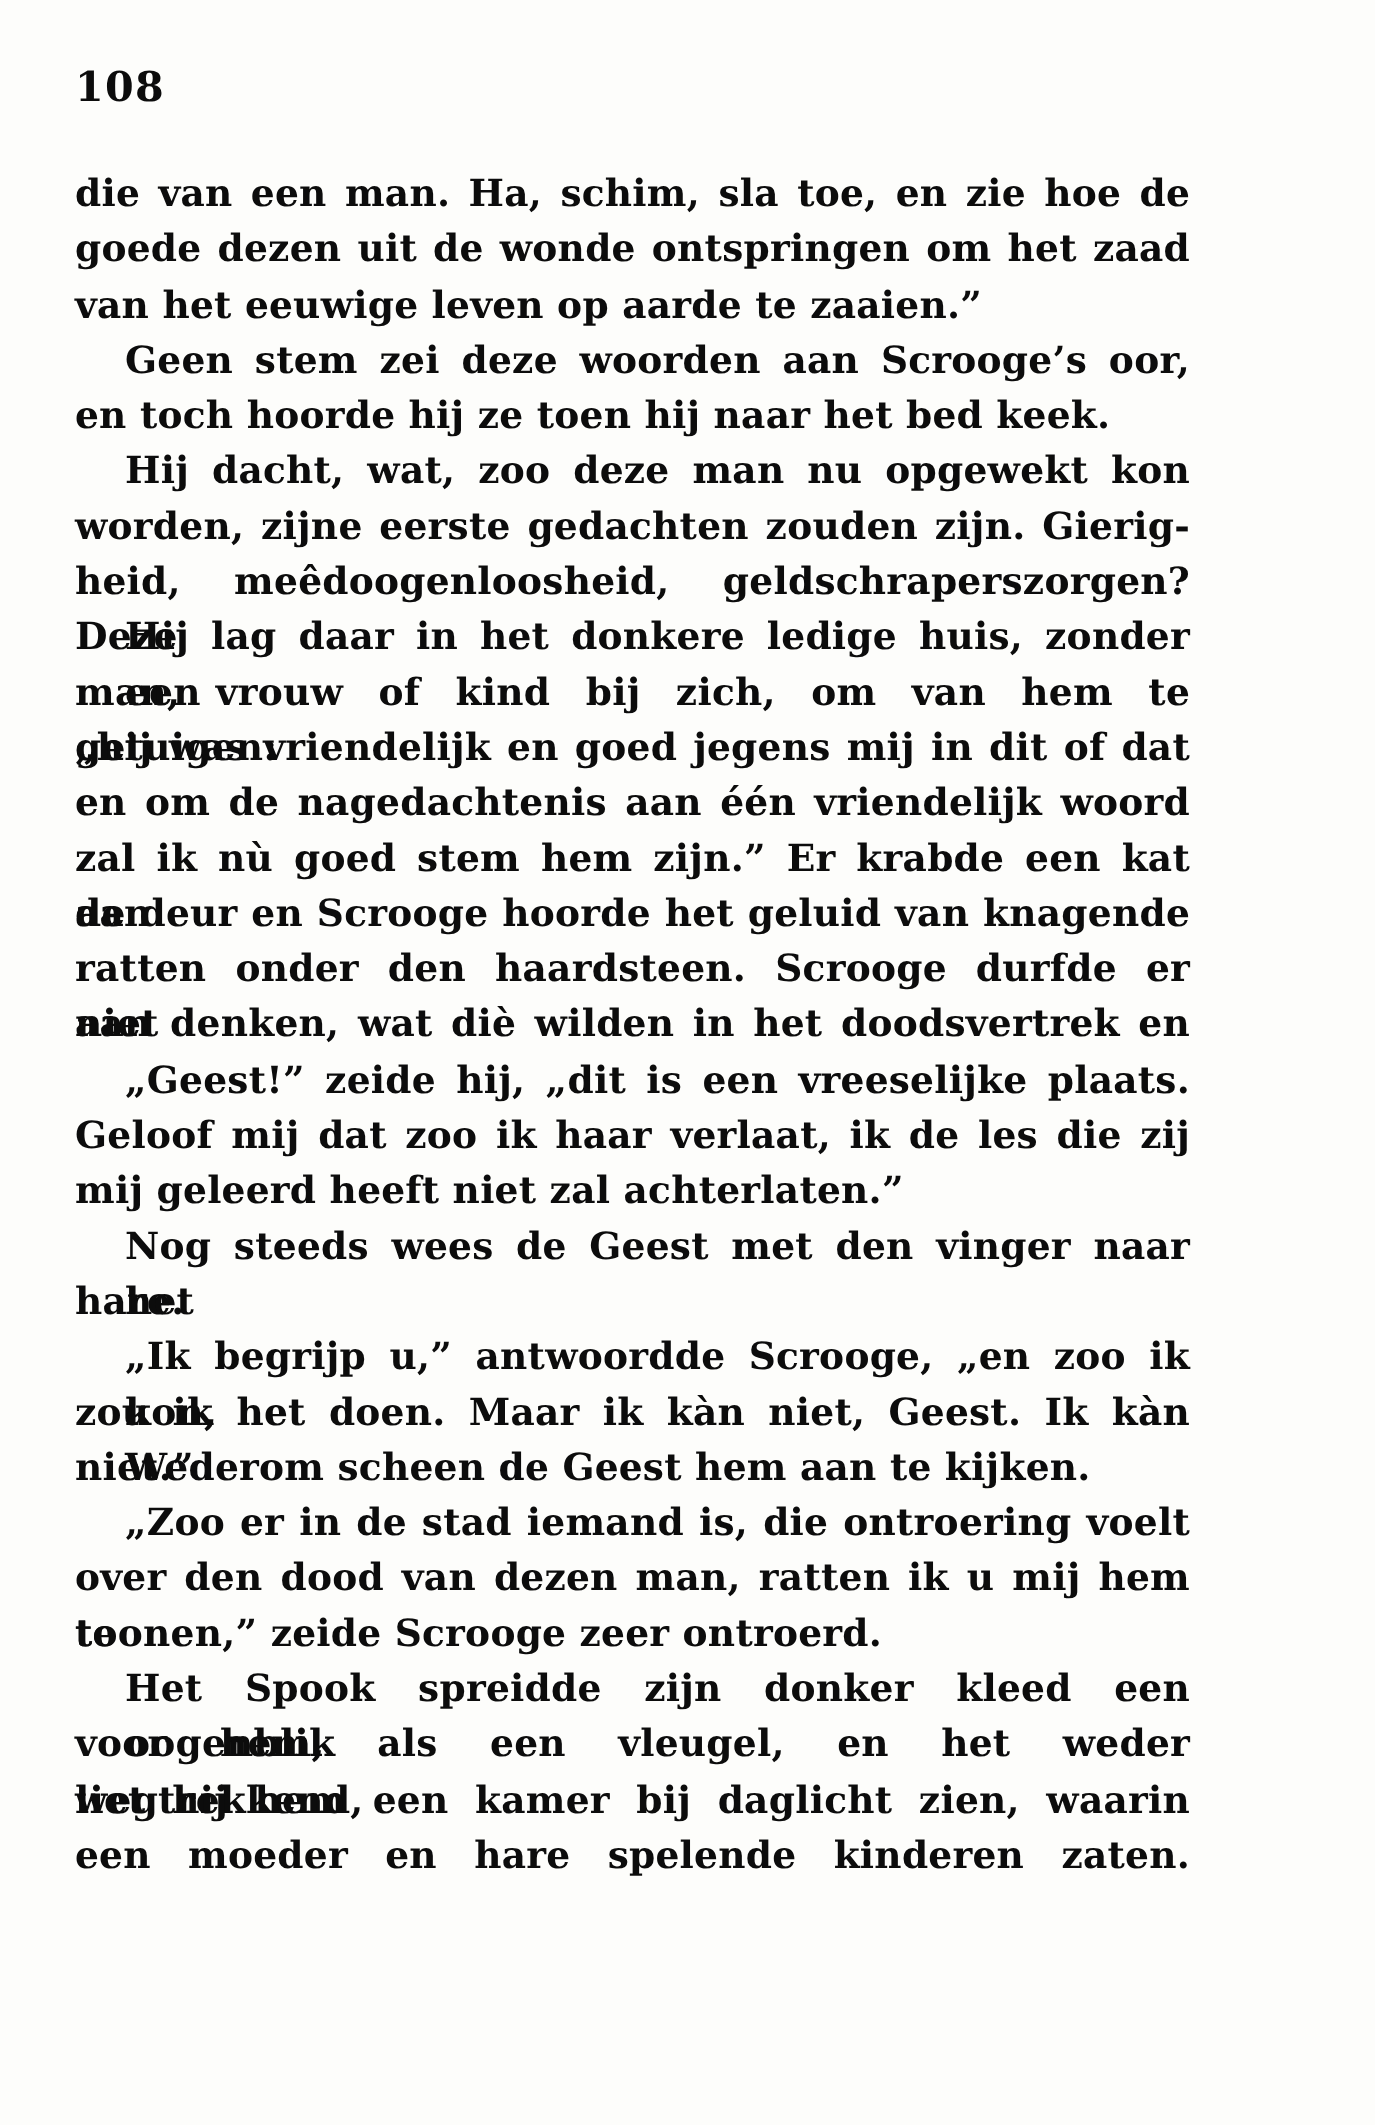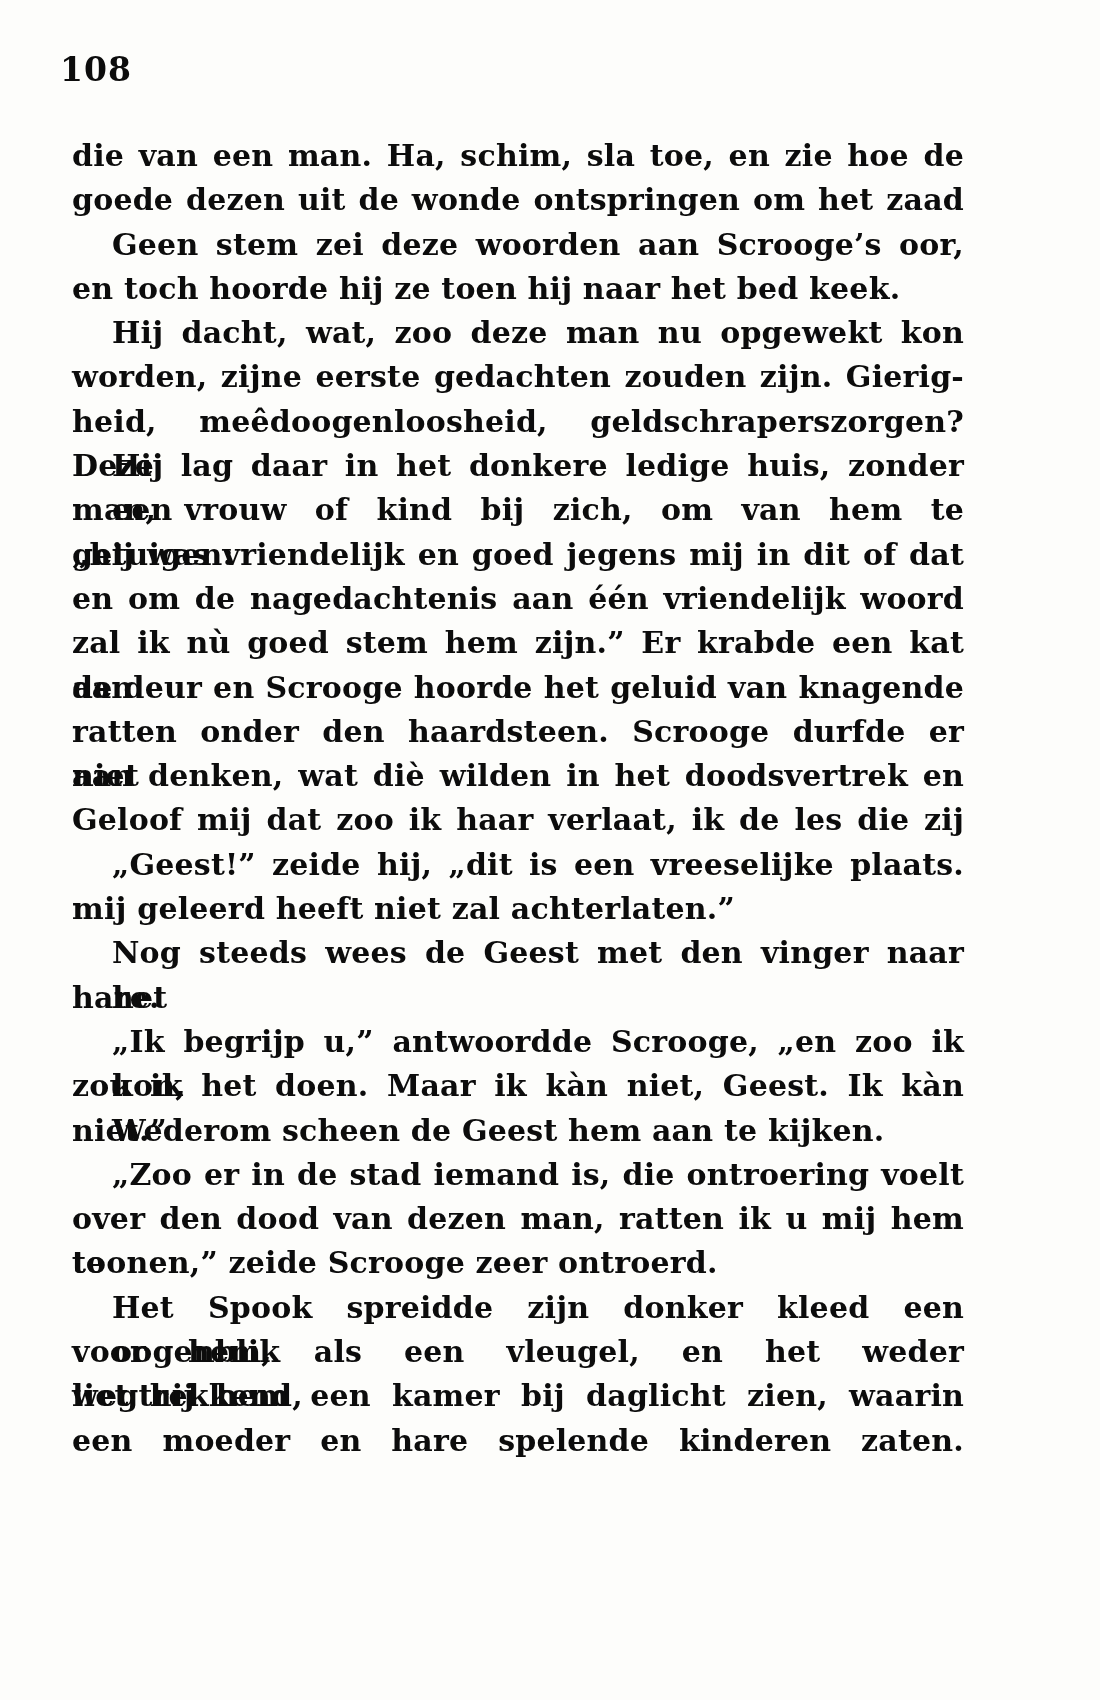--- a/index.html
+++ b/index.html
@@ -23,21 +23,21 @@
   .page-number {
     position: absolute;
     left: 60px;
     top: 50px;
     font-size: 33px;
     font-weight: 700;
     letter-spacing: 1px;
   }
   .body-text {
     position: absolute;
-    left: 72px;
+    left: 60px;
     top: 134px;
     width: 892px;
   }
   .line {
     font-size: 30px;
     font-weight: 700;
     line-height: 44.3px;
     height: 44.3px;
     white-space: normal;
     text-align: justify;
@@ -56,35 +56,36 @@
   }
 </style>
 </head>
 <body>
 
 <div class="page">
   <div class="page-number">108</div>
   <div class="body-text">
       <div class="line">die van een man. Ha, schim, sla toe, en zie hoe de</div>
       <div class="line">goede dezen uit de wonde ontspringen om het zaad</div>
+      <div class="line end">van het eeuwige leven op aarde te zaaien.”</div>
       <div class="line indent">Geen stem zei deze woorden aan Scrooge’s oor,</div>
       <div class="line end">en toch hoorde hij ze toen hij naar het bed keek.</div>
       <div class="line indent">Hij dacht, wat, zoo deze man nu opgewekt kon</div>
       <div class="line">worden, zijne eerste gedachten zouden zijn. Gierig-</div>
       <div class="line">heid, meêdoogenloosheid, geldschraperszorgen? Deze</div>
       <div class="line indent">Hij lag daar in het donkere ledige huis, zonder een</div>
       <div class="line">man, vrouw of kind bij zich, om van hem te getuigen:</div>
       <div class="line">„hij was vriendelijk en goed jegens mij in dit of dat</div>
       <div class="line">en om de nagedachtenis aan één vriendelijk woord</div>
       <div class="line">zal ik nù goed stem hem zijn.” Er krabde een kat aan</div>
       <div class="line">de deur en Scrooge hoorde het geluid van knagende</div>
       <div class="line">ratten onder den haardsteen. Scrooge durfde er niet</div>
       <div class="line">aan denken, wat diè wilden in het doodsvertrek en</div>
+      <div class="line indent">„Geest!” zeide hij, „dit is een vreeselijke plaats.</div>
       <div class="line">Geloof mij dat zoo ik haar verlaat, ik de les die zij</div>
-      <div class="line indent">„Geest!” zeide hij, „dit is een vreeselijke plaats.</div>
       <div class="line end">mij geleerd heeft niet zal achterlaten.”</div>
       <div class="line indent">Nog steeds wees de Geest met den vinger naar het</div>
       <div class="line end">hare.</div>
       <div class="line indent">„Ik begrijp u,” antwoordde Scrooge, „en zoo ik kon,</div>
       <div class="line end">zou ik het doen. Maar ik kàn niet, Geest. Ik kàn niet.”</div>
       <div class="line indent end">Wederom scheen de Geest hem aan te kijken.</div>
       <div class="line indent">„Zoo er in de stad iemand is, die ontroering voelt</div>
       <div class="line">over den dood van dezen man, ratten ik u mij hem te</div>
       <div class="line end">toonen,” zeide Scrooge zeer ontroerd.</div>
       <div class="line indent">Het Spook spreidde zijn donker kleed een oogenblik</div>

